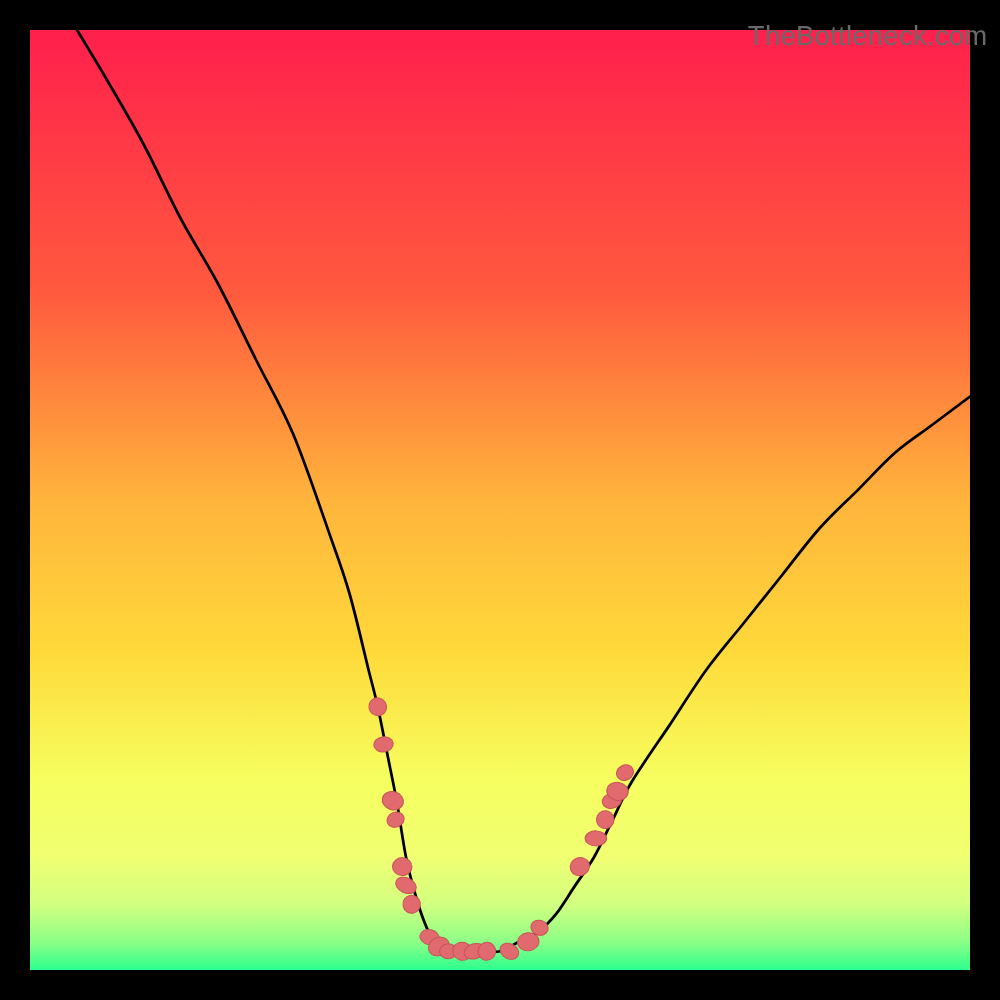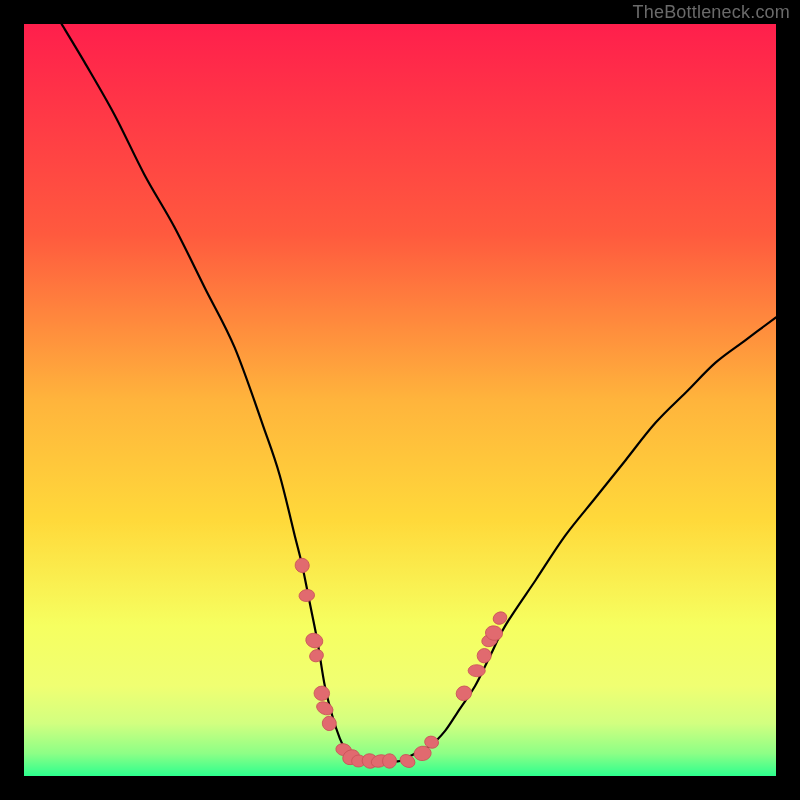--- a/index.html
+++ b/index.html
@@ -24,23 +24,23 @@
     width: 752px;
     height: 752px;
   }
   .plot svg {
     display: block;
     width: 752px;
     height: 752px;
   }
   .watermark {
     position: absolute;
-    top: 2px;
+    top: 16px;
     right: 10px;
-    font-size: 18px;
+    font-size: 22px;
     color: #6a6a6a;
     letter-spacing: 0.2px;
     font-weight: 500;
   }
 </style>
 </head>
 <body>
 
 <div class="stage">
   <div class="plot">

